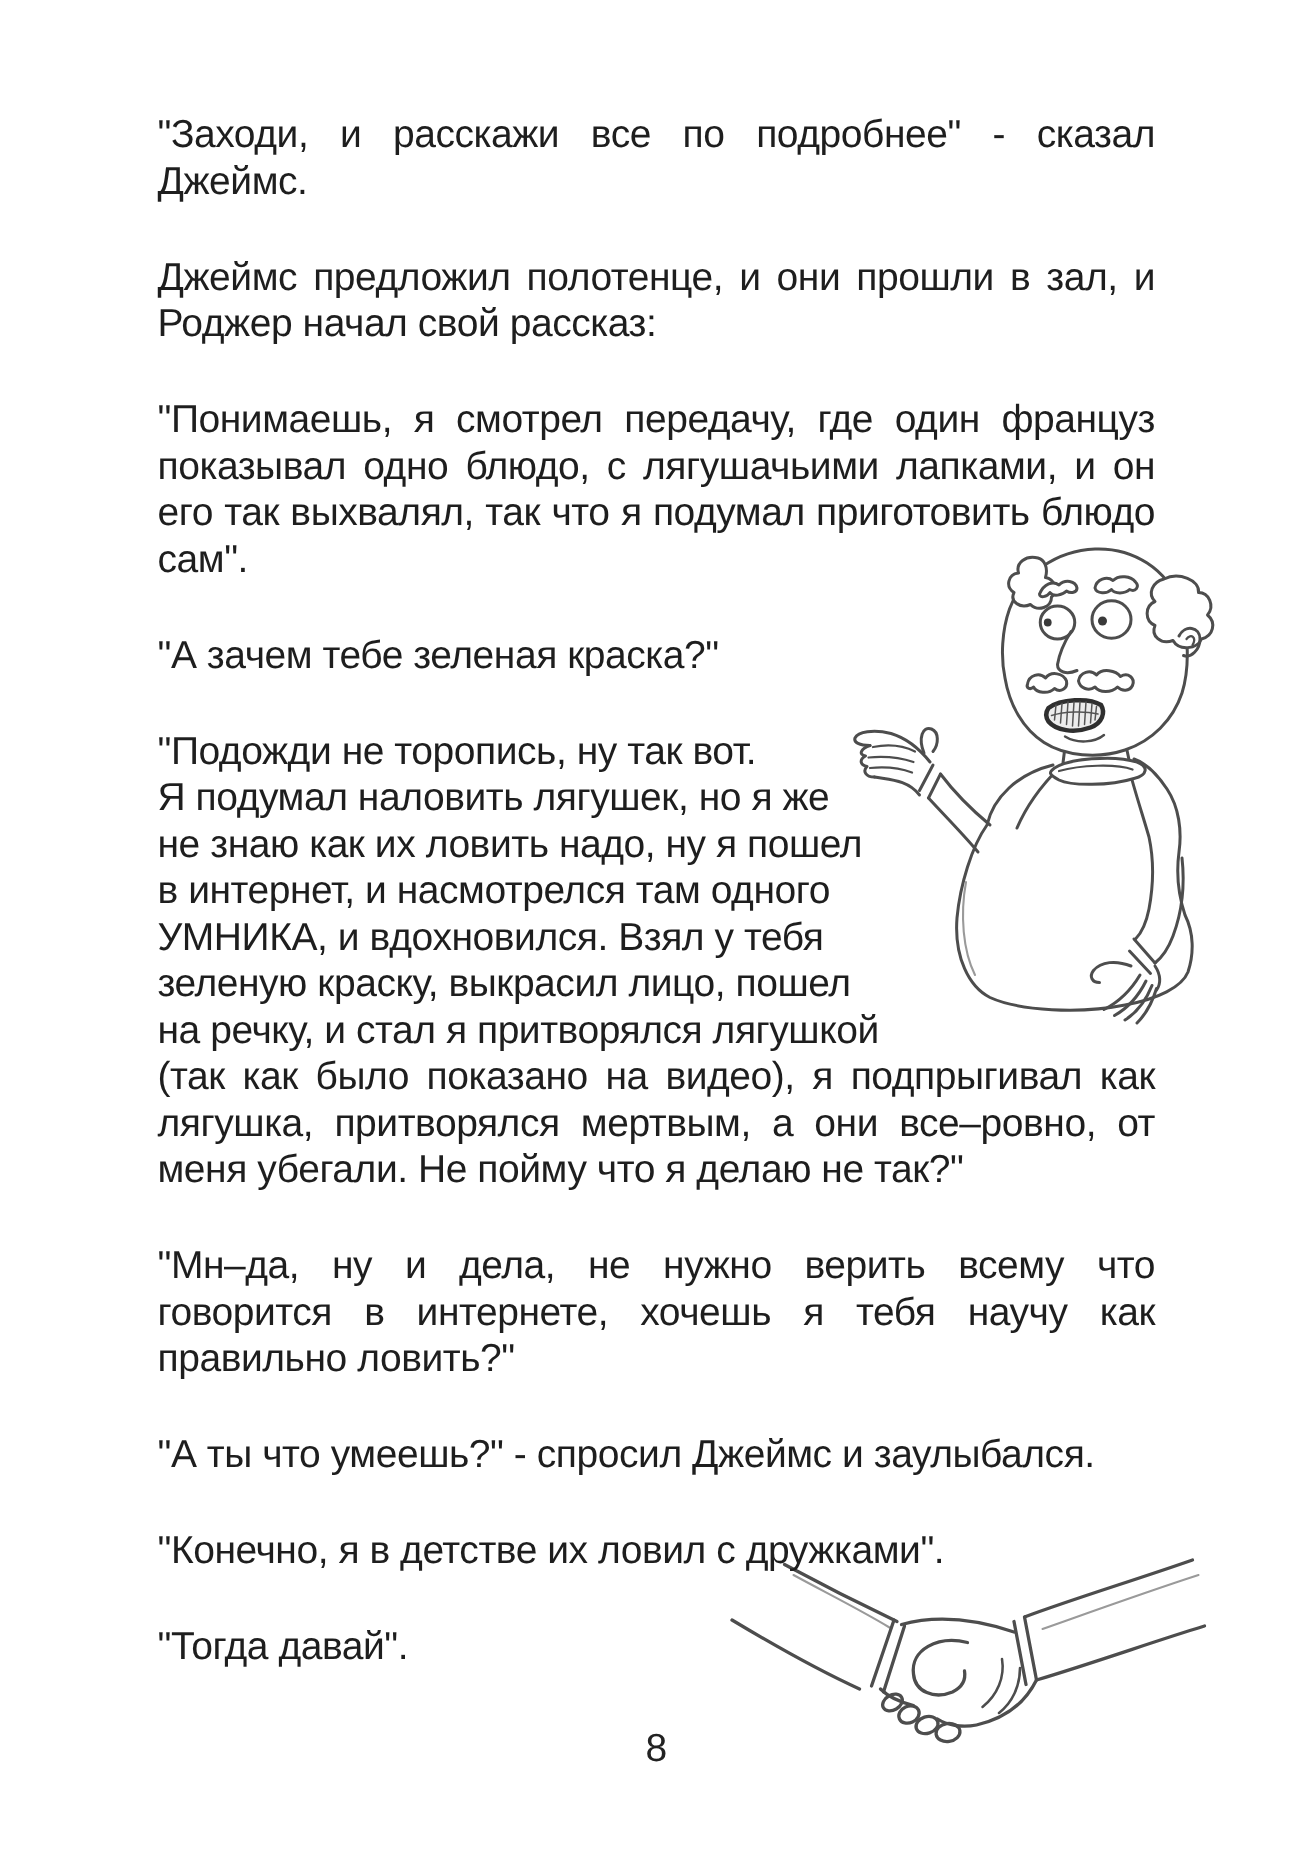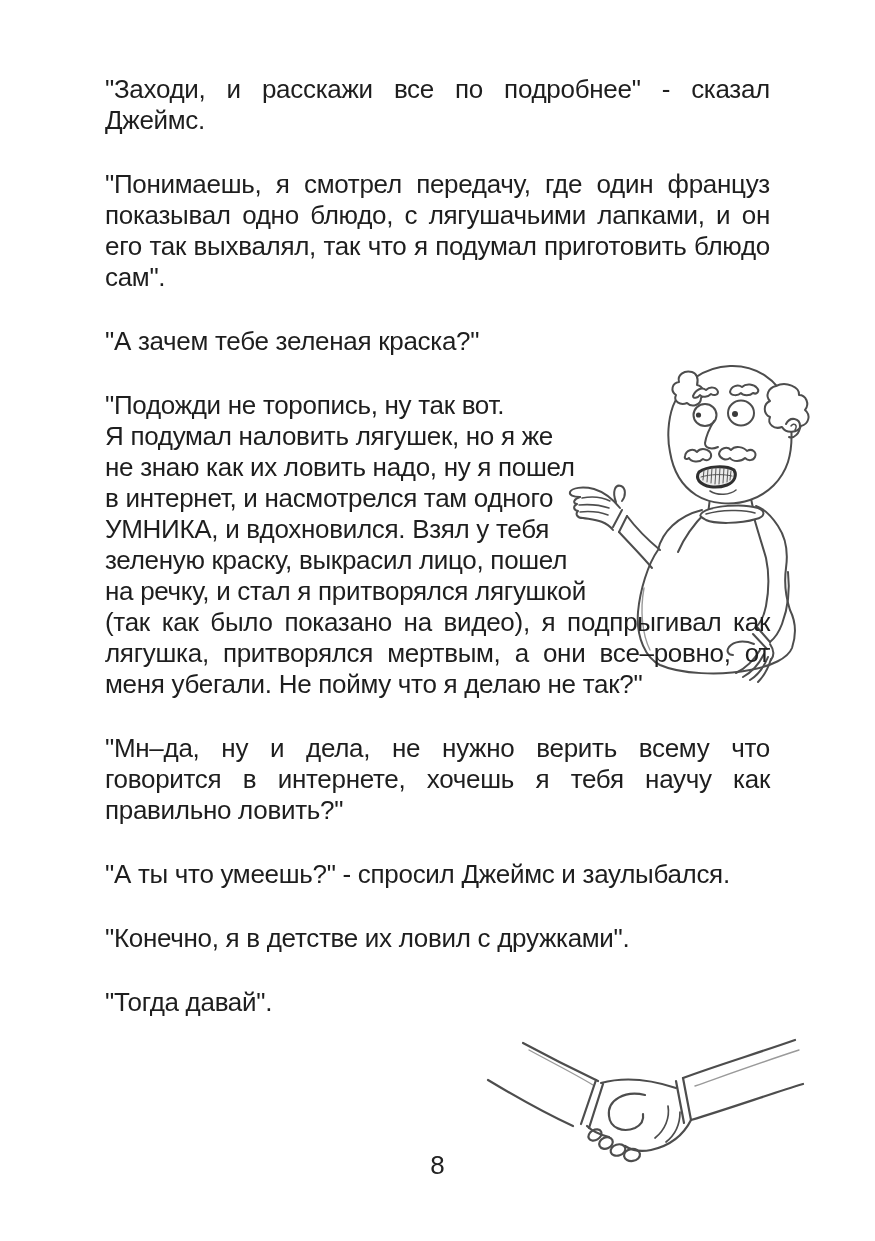--- a/index.html
+++ b/index.html
@@ -155,20 +155,21 @@
     <path d="M 185,68 C 187,80 182,92 172,100" stroke-width="1.7"></path>
     <path d="M 104,88 C 110,94 118,97 126,99"></path>
     <ellipse cx="112" cy="97" rx="7" ry="5" transform="rotate(-30 112 97)"></ellipse>
     <ellipse cx="123" cy="105" rx="7" ry="5.5" transform="rotate(-25 123 105)"></ellipse>
     <ellipse cx="135" cy="112" rx="7.5" ry="5.5" transform="rotate(-18 135 112)"></ellipse>
     <ellipse cx="149" cy="117" rx="8" ry="6" transform="rotate(-8 149 117)"></ellipse>
   </svg>
 
   <div class="content">
     <p class="j">"Заходи, и расскажи все по подробнее" - сказал Джеймс.</p>
+    <p class="j">Джеймс предложил полотенце, и они прошли в зал, и Роджер начал свой рассказ:</p>
     <p class="j">"Понимаешь, я смотрел передачу, где один француз показывал одно блюдо, с лягушачьими лапками, и он его так выхвалял, так что я подумал приготовить блюдо сам".</p>
     <p>"А зачем тебе зеленая краска?"</p>
     <p class="j pre">"Подожди не торопись, ну так вот.
 Я подумал наловить лягушек, но я же
 не знаю как их ловить надо, ну я пошел
 в интернет, и насмотрелся там одного
 УМНИКА, и вдохновился. Взял у тебя
 зеленую краску, выкрасил лицо, пошел
 на речку, и стал я притворялся лягушкой
 (так как было показано на видео), я подпрыгивал как лягушка, притворялся мертвым, а они все–ровно, от меня убегали. Не пойму что я делаю не так?"</p>

